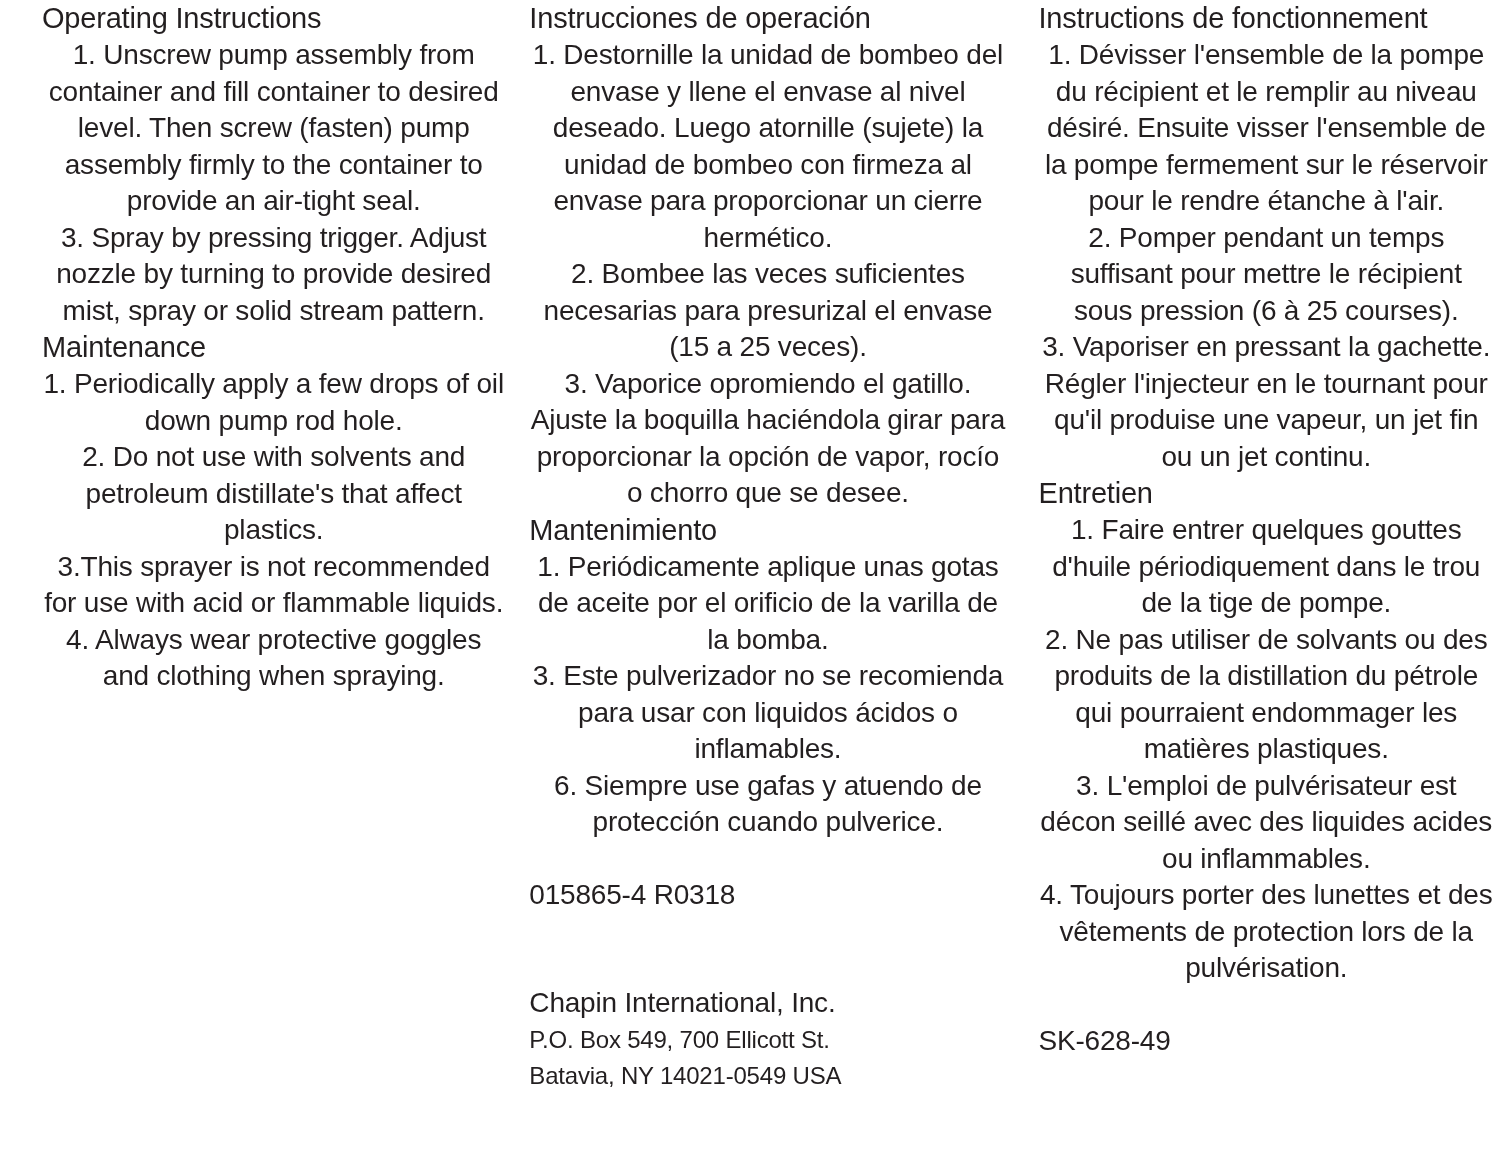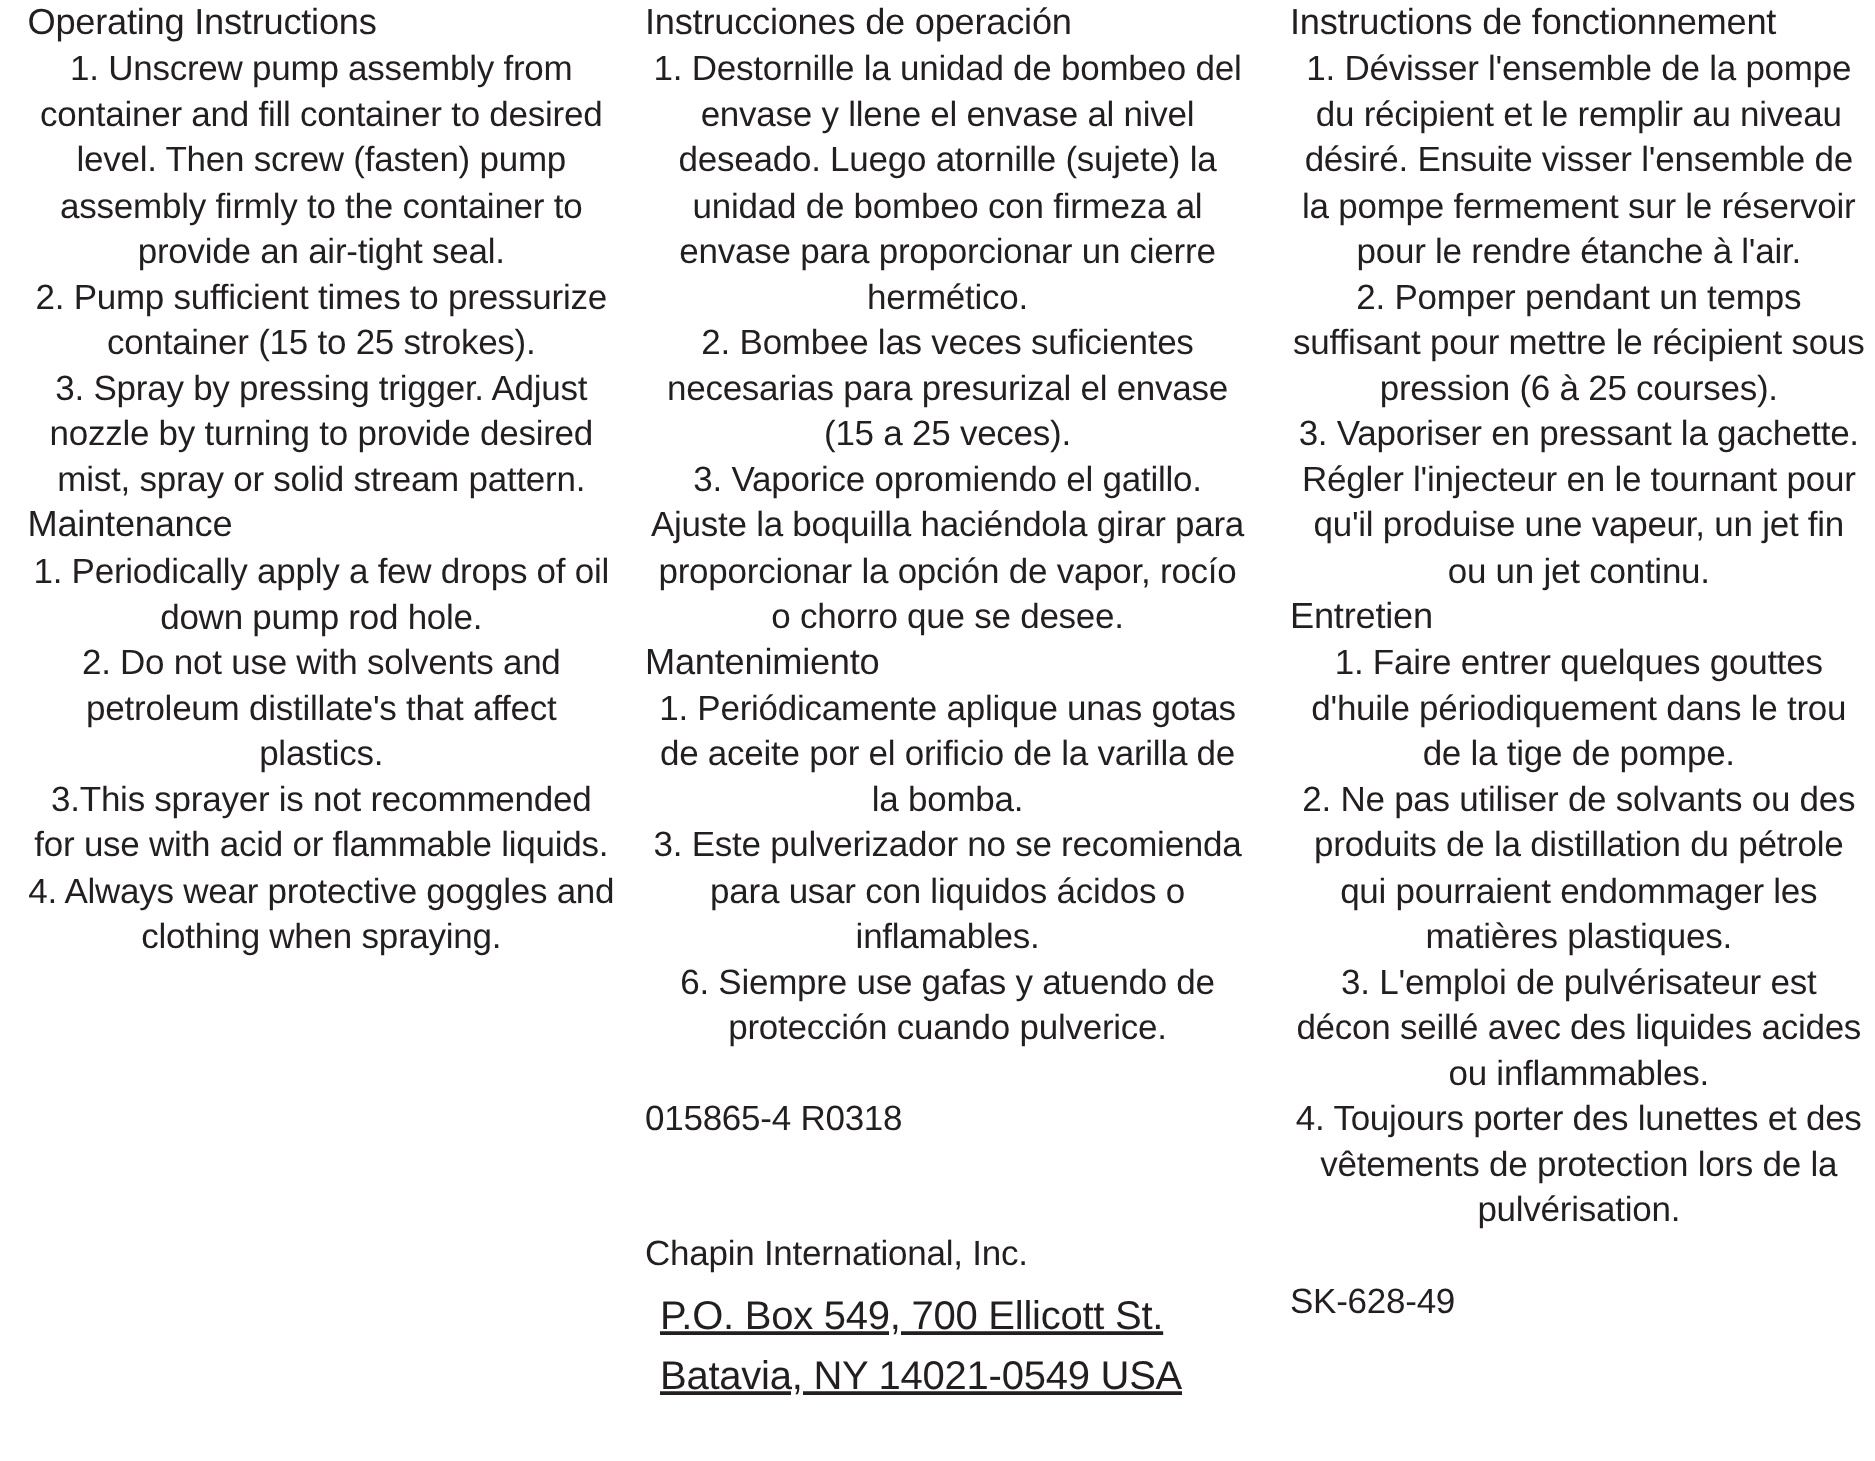--- a/index.html
+++ b/index.html
@@ -27,20 +27,21 @@
     align-items: flex-start;
     width: 1500px;
   }
   .col {
     box-sizing: border-box;
   }
   .col-en {
     width: 508px;
     padding-left: 22px;
     padding-right: 16px;
+    margin-left: 20px;
   }
   .col-es {
     width: 508px;
     padding-left: 8px;
     padding-right: 16px;
   }
   .col-fr {
     width: 484px;
     padding-left: 16px;
     padding-right: 6px;
@@ -75,42 +76,40 @@
     letter-spacing: -0.2px;
   }
   .company-name {
     font-size: 28px;
     line-height: 36.5px;
     font-weight: 400;
     margin: 0;
     letter-spacing: -0.2px;
   }
   .addr {
-    font-size: 32px;
+    font-size: 24px;
     line-height: 36.5px;
-    margin: 12px;
+    margin: 0;
     letter-spacing: -0.2px;
-    text-decoration: underline;
   }
   .addr .gap {
     display: inline-block;
     width: 14px;
   }
 </style>
 </head>
 <body>
 
 <div class="sheet">
   <div class="columns">
 
     <div class="col col-en">
       <h2 class="head">Operating Instructions</h2>
       <div class="block">
         <p class="para">1. Unscrew pump assembly from container and fill container to desired level. Then screw (fasten) pump assembly firmly to the container to provide an air-tight seal.</p>
-        <p class="para">2. Pump sufficient times to pressurize container (15 to 25 strokes).</p>
         <p class="para">3. Spray by pressing trigger. Adjust nozzle by turning to provide desired mist, spray or solid stream pattern.</p>
       </div>
       <h2 class="head">Maintenance</h2>
       <div class="block">
         <p class="para">1. Periodically apply a few drops of oil down pump rod hole.</p>
         <p class="para">2. Do not use with solvents and petroleum distillate's that affect plastics.</p>
         <p class="para">3.This sprayer is not recommended for use with acid or flammable liquids.</p>
         <p class="para">4. Always wear protective goggles and clothing when spraying.</p>
       </div>
     </div>

